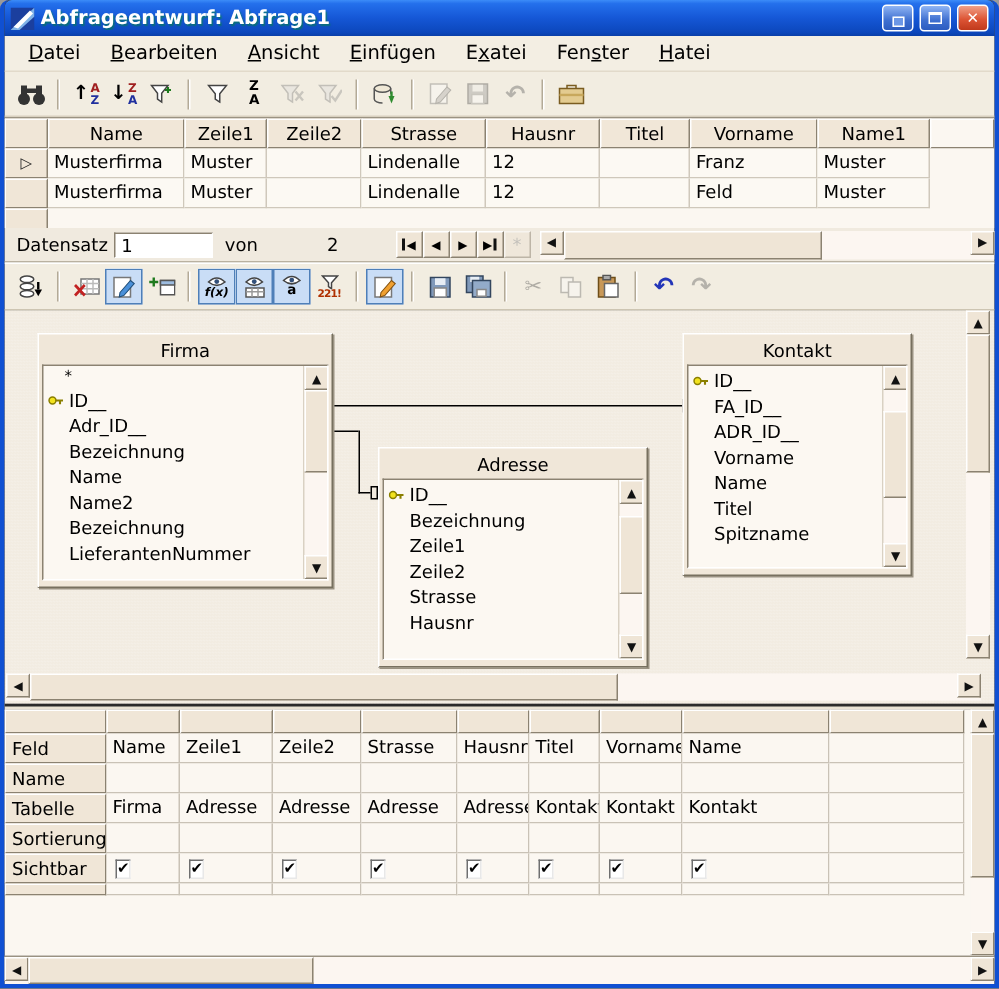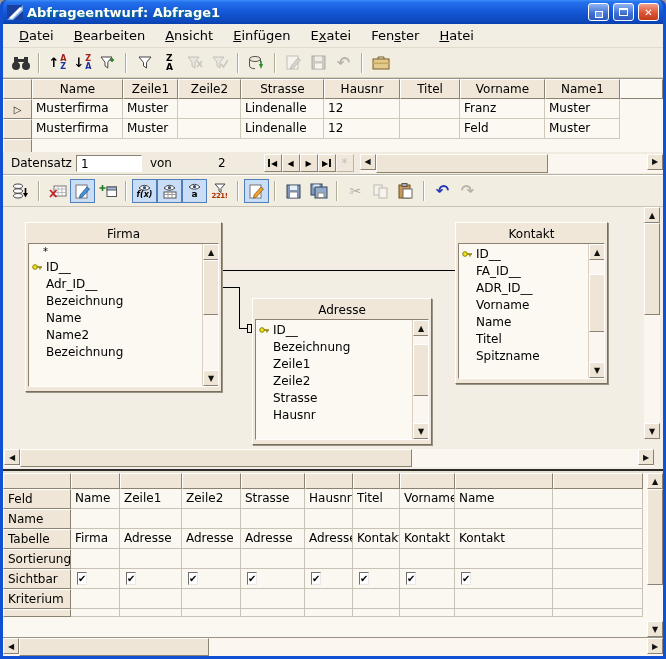--- a/index.html
+++ b/index.html
@@ -479,20 +479,24 @@
               <span>Name</span>
             </div>
           <div class="frow">
               <span class="keyslot"></span>
               <span>Name2</span>
             </div>
           <div class="frow">
               <span class="keyslot"></span>
               <span>Bezeichnung</span>
             </div>
+          <div class="frow">
+              <span class="keyslot"></span>
+              <span>LieferantenNummer</span>
+            </div>
         </div>
         <div class="sb sbv" style="height:100%">
           <span class="sbbtn">
               <span>▲</span>
             </span>
           <span class="sbthumb" style="height:55px;width:16px"></span>
           <span class="sbtrack"></span>
           <span class="sbbtn">
               <span>▼</span>
             </span>
@@ -698,33 +702,20 @@
         <span class="gcell" style="width:62px;padding:2px 0"><span class="cb">✔</span></span>
         <span class="gcell" style="width:59px;padding:2px 0"><span class="cb">✔</span></span>
         <span class="gcell" style="width:64px;padding:2px 0"><span class="cb">✔</span></span>
         <span class="gcell" style="width:48px;padding:2px 0"><span class="cb">✔</span></span>
         <span class="gcell" style="width:47px;padding:2px 0"><span class="cb">✔</span></span>
         <span class="gcell" style="width:55px;padding:2px 0"><span class="cb">✔</span></span>
         <span class="gcell" style="width:98px;padding:2px 0"><span class="cb">✔</span></span>
         <span class="gcell" style="width:90px"></span>
         <span class="gfill"></span>
       </div>
-      <div class="grow">
-        <span class="glabel">Kriterium</span>
-        <span class="gcell" style="width:49px"></span>
-        <span class="gcell" style="width:62px"></span>
-        <span class="gcell" style="width:59px"></span>
-        <span class="gcell" style="width:64px"></span>
-        <span class="gcell" style="width:48px"></span>
-        <span class="gcell" style="width:47px"></span>
-        <span class="gcell" style="width:55px"></span>
-        <span class="gcell" style="width:98px"></span>
-        <span class="gcell" style="width:90px"></span>
-        <span class="gfill"></span>
-      </div>
       <div class="grow partial">
         <span class="glabel"></span>
         <span class="gcell" style="width:49px"></span>
         <span class="gcell" style="width:62px"></span>
         <span class="gcell" style="width:59px"></span>
         <span class="gcell" style="width:64px"></span>
         <span class="gcell" style="width:48px"></span>
         <span class="gcell" style="width:47px"></span>
         <span class="gcell" style="width:55px"></span>
         <span class="gcell" style="width:98px"></span>

